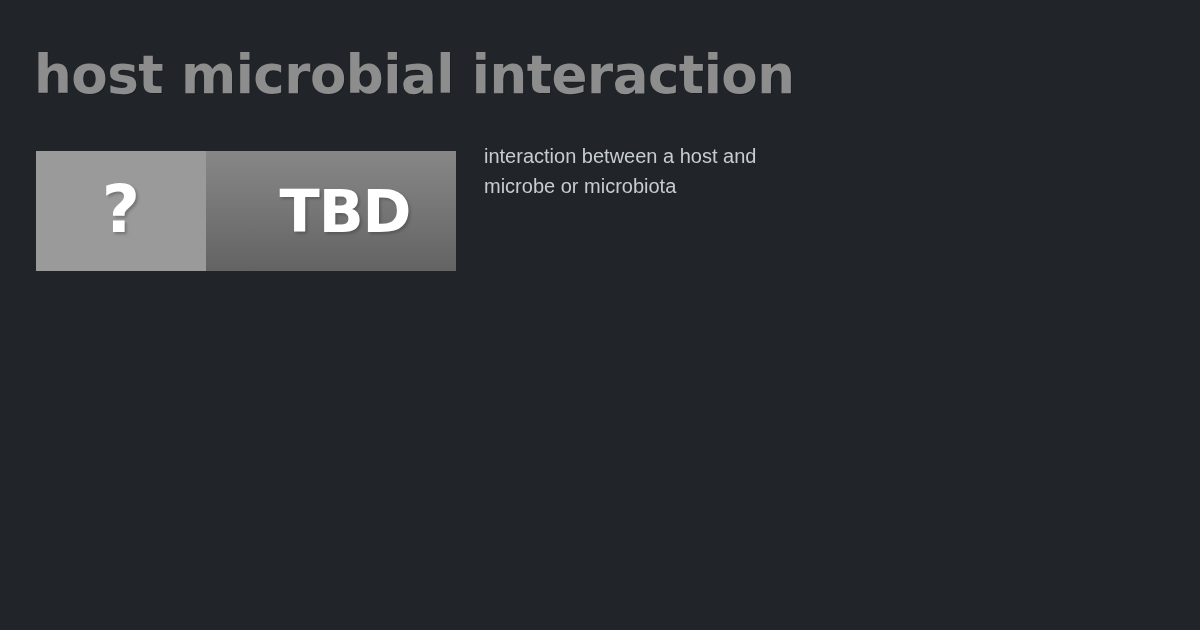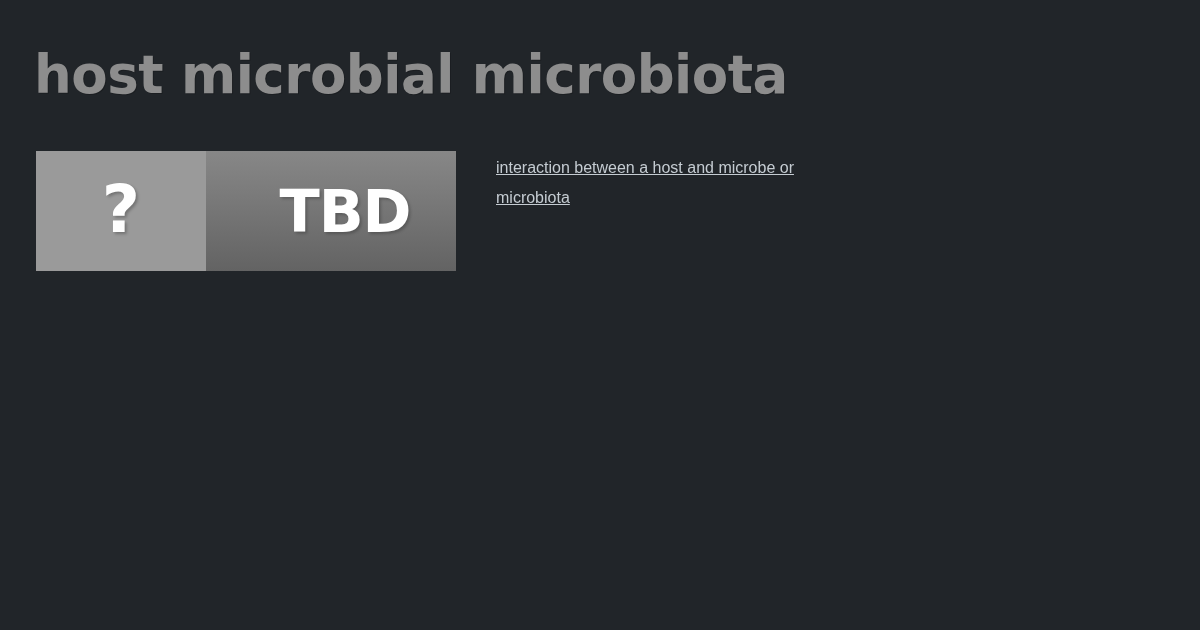--- a/index.html
+++ b/index.html
@@ -85,35 +85,34 @@
     letter-spacing: -1px;
     text-shadow: 2px 2px 3px rgba(0,0,0,0.22);
   }
 
   
   .description {
     position: absolute;
     left: 484px;
     top: 141px;
     width: 330px;
-    margin: 12px;
+    margin: 0;
     font-family: "Liberation Sans", sans-serif;
-    font-size: 16px;
+    font-size: 20px;
     font-weight: 400;
     line-height: 30px;
     color: #c5ccd2;
-    text-decoration: underline;
   }
 </style>
 </head>
 <body>
 
 <div class="page">
 
-  <h1 class="page-title">host microbial microbiota</h1>
+  <h1 class="page-title">host microbial interaction</h1>
 
   <div class="badge">
     <div class="badge-left">
       <span class="qmark">?</span>
     </div>
     <div class="badge-right">
       <span class="tbd">TBD</span>
     </div>
   </div>
 

